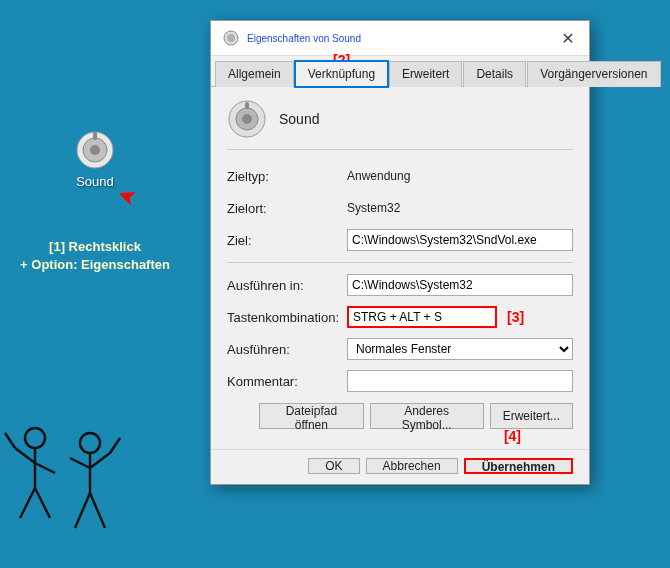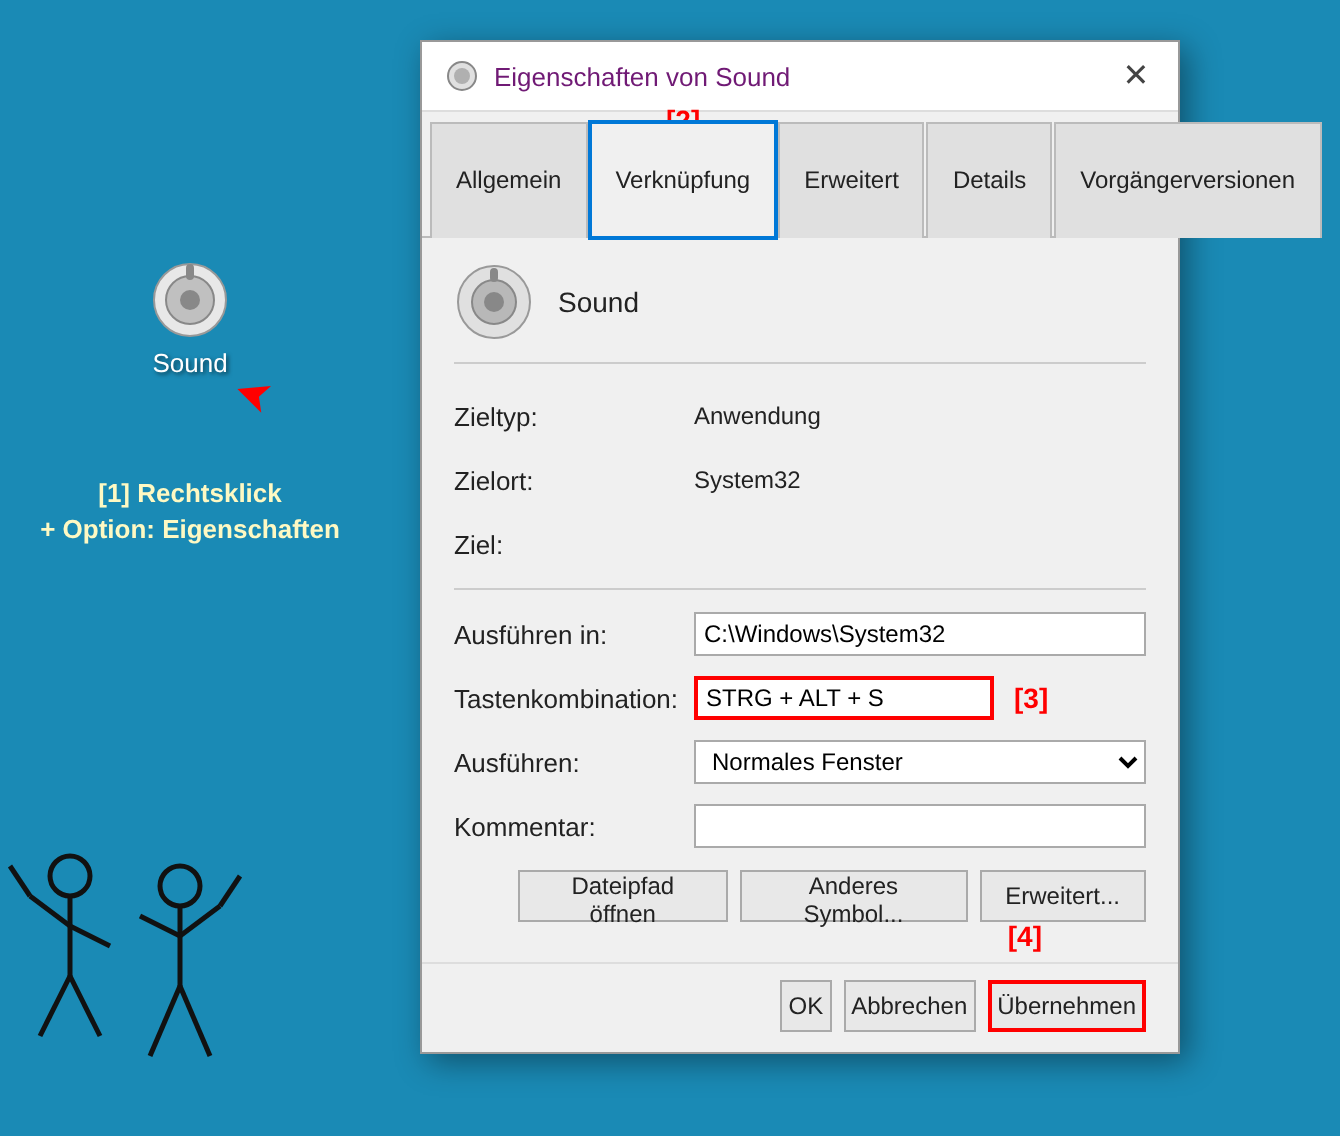--- a/index.html
+++ b/index.html
@@ -65,22 +65,22 @@
       align-items: center;
       justify-content: space-between;
       border-bottom: 1px solid #ddd;
     }
     .dialog-titlebar-left {
       display: flex;
       align-items: center;
       gap: 8px;
     }
     .dialog-title {
-      font-size: 13px;
-      color: #701a75;
+      font-size: 10px;
+      color: #1d4ed8;
     }
     .dialog-close {
       width: 18px;
       height: 18px;
       background: none;
       border: none;
       font-size: 16px;
       cursor: pointer;
       color: #444;
       display: flex;
@@ -90,21 +90,21 @@
 
     
     .tabs {
       display: flex;
       background: #f0f0f0;
       border-bottom: 1px solid #bbb;
       padding: 4px 4px 0 4px;
       gap: 1px;
     }
     .tab {
-      padding: 21px 12px;
+      padding: 5px 12px;
       font-size: 12px;
       cursor: pointer;
       background: #e0e0e0;
       border: 1px solid #bbb;
       border-bottom: none;
       color: #222;
       position: relative;
       bottom: -1px;
     }
     .tab.active {
@@ -204,30 +204,31 @@
     
     .dialog-footer {
       display: flex;
       justify-content: flex-end;
       gap: 6px;
       padding: 8px 16px 10px;
       background: #f0f0f0;
       border-top: 1px solid #ddd;
     }
     .footer-btn {
-      height: 26px;
-      padding: 0 3px;
+      height: 16px;
+      padding: 0 16px;
       border: 1px solid #aaa;
       background: #e8e8e8;
       font-size: 12px;
       cursor: pointer;
       color: #222;
     }
     .footer-btn-highlight {
       border: 2px solid #ff0000 !important;
+      font-weight: bold;
     }
   </style>
 </head>
 <body>
 
 <div style="width:670px;height:568px;background:#1a8ab5;position:relative;overflow:hidden;">
 
   <div class="desktop-icon">
 
     <svg class="icon-img" viewBox="0 0 40 40">
@@ -325,20 +326,21 @@
         <span class="form-value">Anwendung</span>
       </div>
 
       <div class="form-row">
         <span class="form-label">Zielort:</span>
         <span class="form-value">System32</span>
       </div>
 
       <div class="form-row">
         <span class="form-label">Ziel:</span>
+        <input class="form-input" type="text" value="C:\Windows\System32\SndVol.exe" style="">
       </div>
 
       <div class="separator"></div>
 
       <div class="form-row">
         <span class="form-label">Ausführen in:</span>
         <input class="form-input" type="text" value="C:\Windows\System32" style="">
       </div>
 
       <div class="form-row" style="position:relative;">

